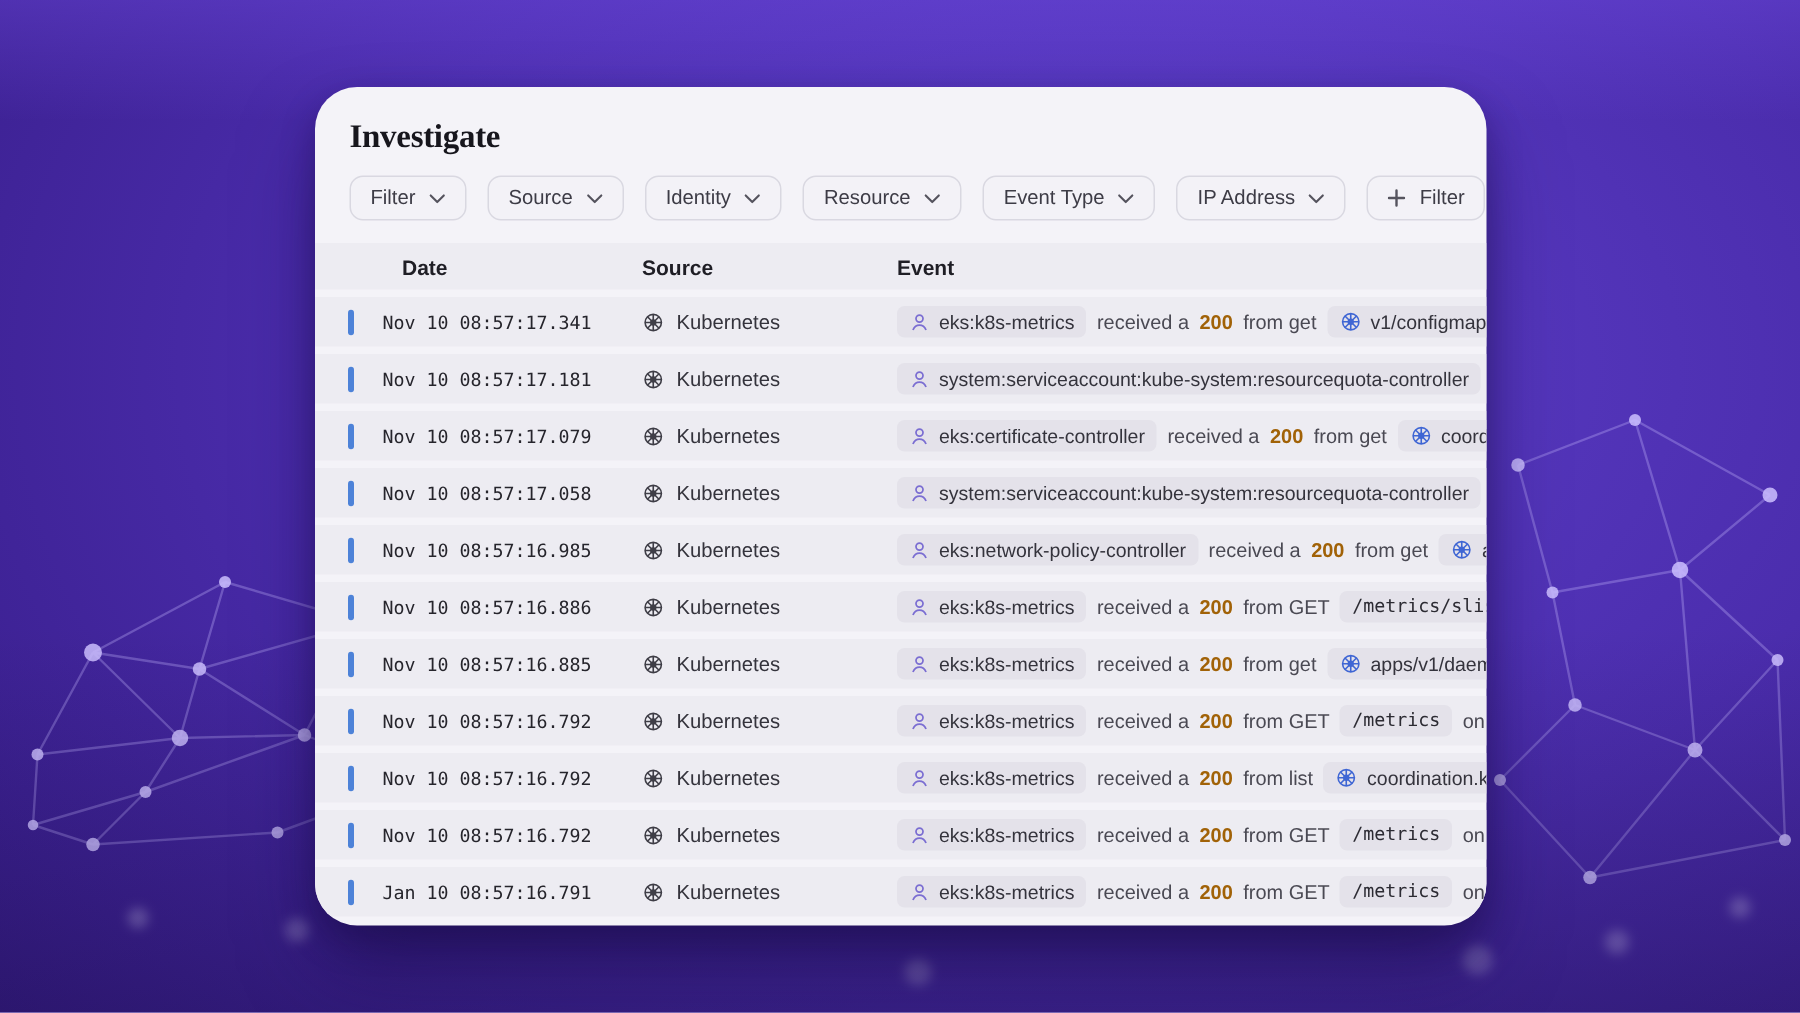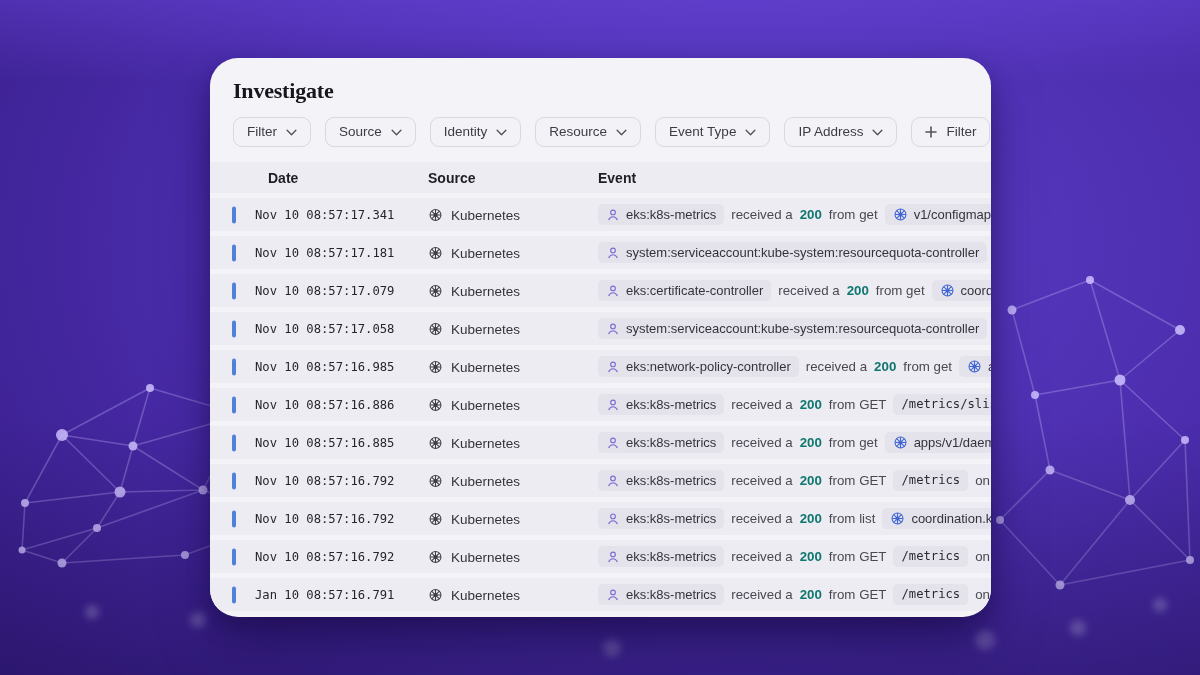--- a/index.html
+++ b/index.html
@@ -67,21 +67,21 @@
   .chip{
     display:inline-flex;align-items:center;gap:6px;flex:none;
     background:#e4e2ea;border-radius:5px;padding:3px 8px;
     color:#34333c;font-size:13px;line-height:1.2;cursor:pointer;
   }
   .chip .icon{display:inline-flex;}
   .chip.identity .icon{color:#7b6ed2;}
   .chip.k8s .icon{color:#3f66d4;}
   .chip.mono{font-family:"DejaVu Sans Mono","Liberation Mono",monospace;font-size:12.2px;color:#2c2b33;}
   .etext{flex:none;}
-  .ebold{flex:none;font-weight:700;color:#0f766e;}
+  .ebold{flex:none;font-weight:700;color:#a16207;}
 </style>
 </head>
 <body>
 
 <div class="bg">
   <svg width="1200" height="675" viewBox="0 0 1200 675">
     <defs>
         <filter id="blur1">
           <feGaussianBlur stdDeviation="3.5"></feGaussianBlur>
         </filter>

